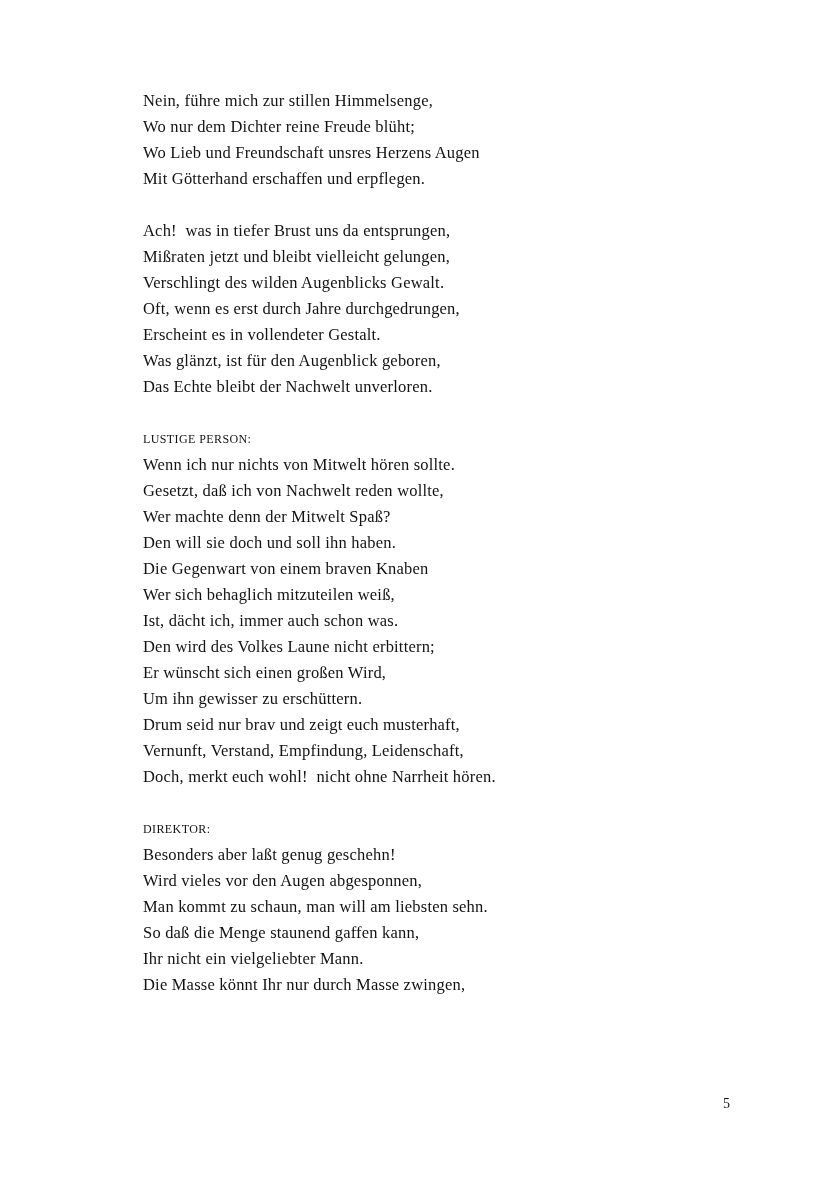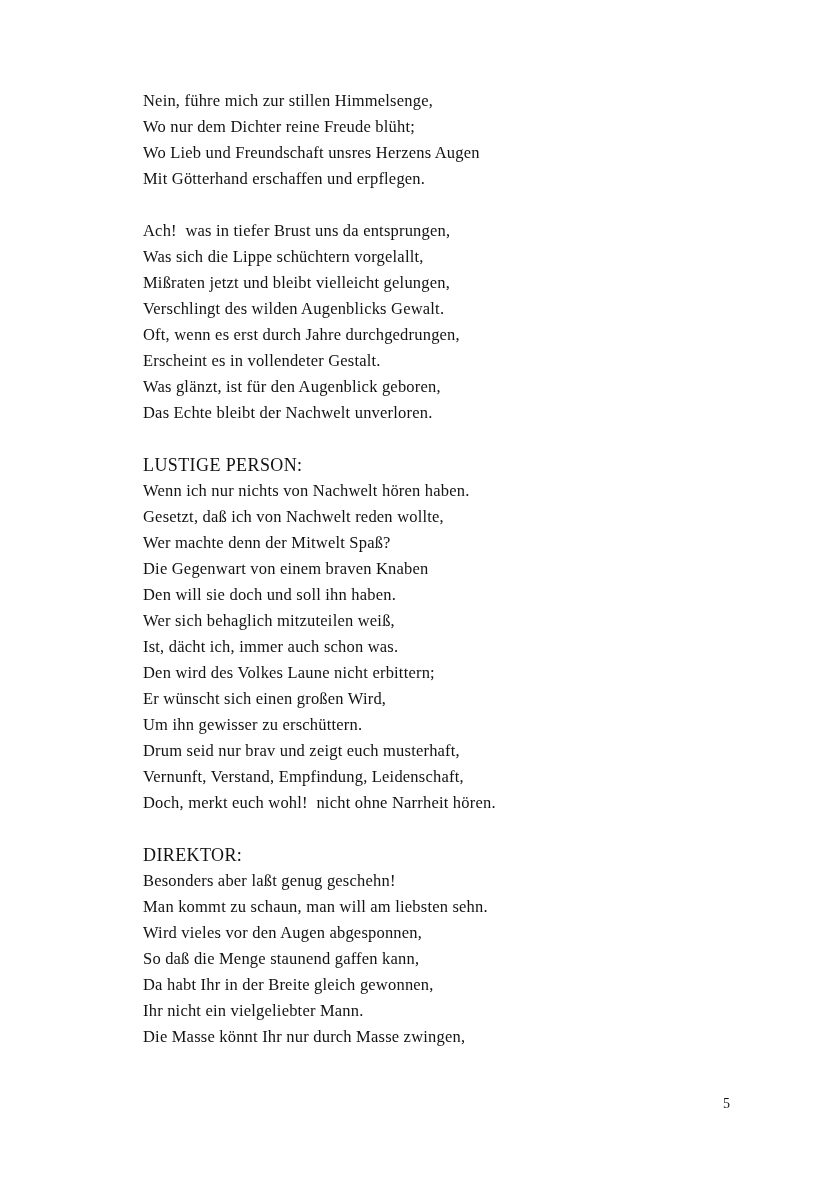--- a/index.html
+++ b/index.html
@@ -26,21 +26,21 @@
   .stanza {
     margin: 0 0 26px 0;
   }
   .line {
     font-size: 16.5px;
     line-height: 26px;
     white-space: pre-wrap;
     letter-spacing: 0.2px;
   }
   .speaker {
-    font-size: 18px;
+    font-size: 12px;
     line-height: 26px;
     letter-spacing: 0.4px;
   }
   .page-number {
     position: absolute;
     top: 1095px;
     right: 110px;
     font-size: 14px;
     line-height: 18px;
     color: #121212;
@@ -52,49 +52,47 @@
 <div class="page">
   <div class="poem" id="poem">
       <div class="stanza">
         <div class="line">Nein, führe mich zur stillen Himmelsenge,</div>
         <div class="line">Wo nur dem Dichter reine Freude blüht;</div>
         <div class="line">Wo Lieb und Freundschaft unsres Herzens Augen</div>
         <div class="line">Mit Götterhand erschaffen und erpflegen.</div>
       </div>
       <div class="stanza">
         <div class="line">Ach!  was in tiefer Brust uns da entsprungen,</div>
-        <div class="line">Was sich die Lippe schüchtern vorgelallt,</div>
         <div class="line">Mißraten jetzt und bleibt vielleicht gelungen,</div>
         <div class="line">Verschlingt des wilden Augenblicks Gewalt.</div>
         <div class="line">Oft, wenn es erst durch Jahre durchgedrungen,</div>
         <div class="line">Erscheint es in vollendeter Gestalt.</div>
         <div class="line">Was glänzt, ist für den Augenblick geboren,</div>
         <div class="line">Das Echte bleibt der Nachwelt unverloren.</div>
       </div>
       <div class="stanza">
         <div class="speaker">LUSTIGE PERSON:</div>
-        <div class="line">Wenn ich nur nichts von Nachwelt hören haben.</div>
+        <div class="line">Wenn ich nur nichts von Mitwelt hören sollte.</div>
         <div class="line">Gesetzt, daß ich von Nachwelt reden wollte,</div>
         <div class="line">Wer machte denn der Mitwelt Spaß?</div>
+        <div class="line">Den will sie doch und soll ihn haben.</div>
         <div class="line">Die Gegenwart von einem braven Knaben</div>
-        <div class="line">Den will sie doch und soll ihn haben.</div>
         <div class="line">Wer sich behaglich mitzuteilen weiß,</div>
         <div class="line">Ist, dächt ich, immer auch schon was.</div>
         <div class="line">Den wird des Volkes Laune nicht erbittern;</div>
         <div class="line">Er wünscht sich einen großen Wird,</div>
         <div class="line">Um ihn gewisser zu erschüttern.</div>
         <div class="line">Drum seid nur brav und zeigt euch musterhaft,</div>
         <div class="line">Vernunft, Verstand, Empfindung, Leidenschaft,</div>
         <div class="line">Doch, merkt euch wohl!  nicht ohne Narrheit hören.</div>
       </div>
       <div class="stanza">
         <div class="speaker">DIREKTOR:</div>
         <div class="line">Besonders aber laßt genug geschehn!</div>
+        <div class="line">Wird vieles vor den Augen abgesponnen,</div>
         <div class="line">Man kommt zu schaun, man will am liebsten sehn.</div>
-        <div class="line">Wird vieles vor den Augen abgesponnen,</div>
         <div class="line">So daß die Menge staunend gaffen kann,</div>
-        <div class="line">Da habt Ihr in der Breite gleich gewonnen,</div>
         <div class="line">Ihr nicht ein vielgeliebter Mann.</div>
         <div class="line">Die Masse könnt Ihr nur durch Masse zwingen,</div>
       </div>
     </div>
   <div class="page-number">5</div>
 </div>
 
 </body></html>

